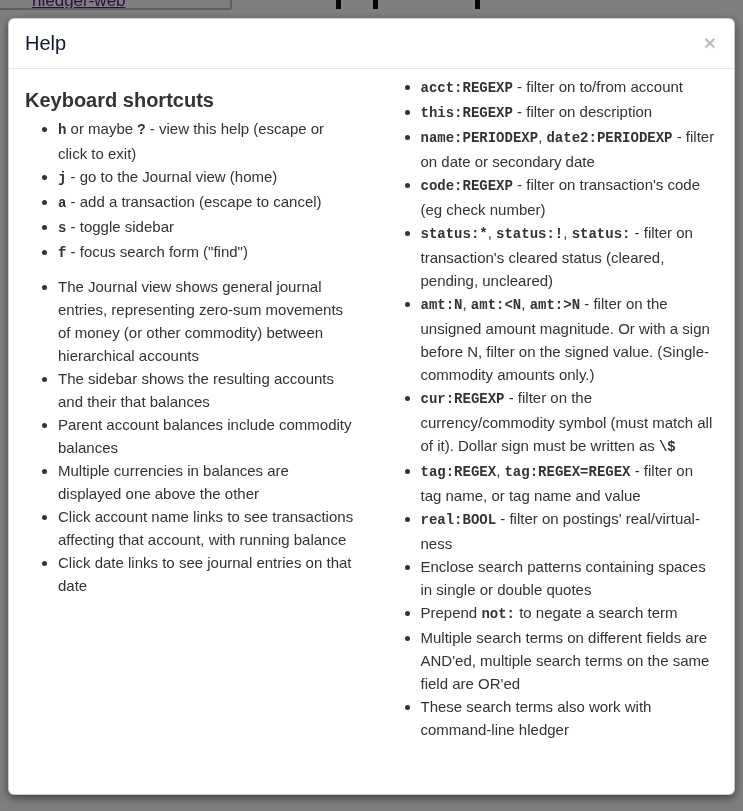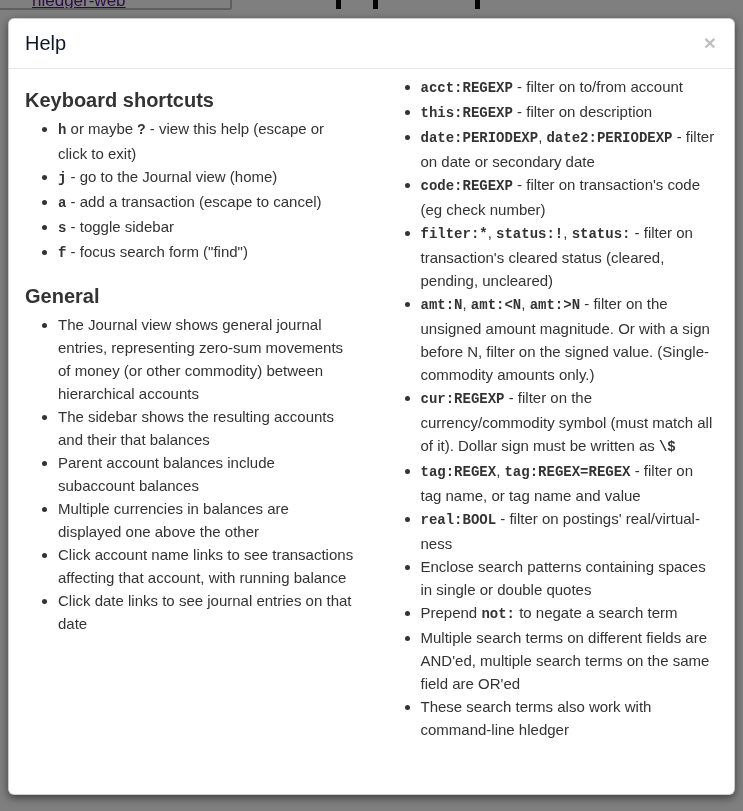--- a/index.html
+++ b/index.html
@@ -89,37 +89,36 @@
   <div class="modal-body">
     <div class="help-col">
         <h4 class="section-heading">Keyboard shortcuts</h4>
         <ul>
           <li><code>h</code> or maybe <code>?</code> - view this help (escape or click to exit)</li>
           <li><code>j</code> - go to the Journal view (home)</li>
           <li><code>a</code> - add a transaction (escape to cancel)</li>
           <li><code>s</code> - toggle sidebar</li>
           <li><code>f</code> - focus search form ("find")</li>
         </ul>
-        <h4 class="section-heading">General</h4>
         <ul>
           <li>The Journal view shows general journal entries, representing zero-sum movements of money (or other commodity) between hierarchical accounts</li>
           <li>The sidebar shows the resulting accounts and their that balances</li>
-          <li>Parent account balances include subaccount balances</li>
+          <li>Parent account balances include commodity balances</li>
           <li>Multiple currencies in balances are displayed one above the other</li>
           <li>Click account name links to see transactions affecting that account, with running balance</li>
           <li>Click date links to see journal entries on that date</li>
         </ul>
       </div>
     <div class="help-col">
         <ul>
           <li><code>acct:REGEXP</code> - filter on to/from account</li>
           <li><code>this:REGEXP</code> - filter on description</li>
-          <li><code>date:PERIODEXP</code>, <code>date2:PERIODEXP</code> - filter on date or secondary date</li>
+          <li><code>name:PERIODEXP</code>, <code>date2:PERIODEXP</code> - filter on date or secondary date</li>
           <li><code>code:REGEXP</code> - filter on transaction's code (eg check number)</li>
-          <li><code>filter:*</code>, <code>status:!</code>, <code>status:</code> - filter on transaction's cleared status (cleared, pending, uncleared)</li>
+          <li><code>status:*</code>, <code>status:!</code>, <code>status:</code> - filter on transaction's cleared status (cleared, pending, uncleared)</li>
           <li><code>amt:N</code>, <code>amt:&lt;N</code>, <code>amt:&gt;N</code> - filter on the unsigned amount magnitude. Or with a sign before N, filter on the signed value. (Single-commodity amounts only.)</li>
           <li><code>cur:REGEXP</code> - filter on the currency/commodity symbol (must match all of it). Dollar sign must be written as <code>\$</code></li>
           <li><code>tag:REGEX</code>, <code>tag:REGEX=REGEX</code> - filter on tag name, or tag name and value</li>
           <li><code>real:BOOL</code> - filter on postings' real/virtual-ness</li>
           <li>Enclose search patterns containing spaces in single or double quotes</li>
           <li>Prepend <code>not:</code> to negate a search term</li>
           <li>Multiple search terms on different fields are AND'ed, multiple search terms on the same field are OR'ed</li>
           <li>These search terms also work with command-line hledger</li>
         </ul>
       </div>

